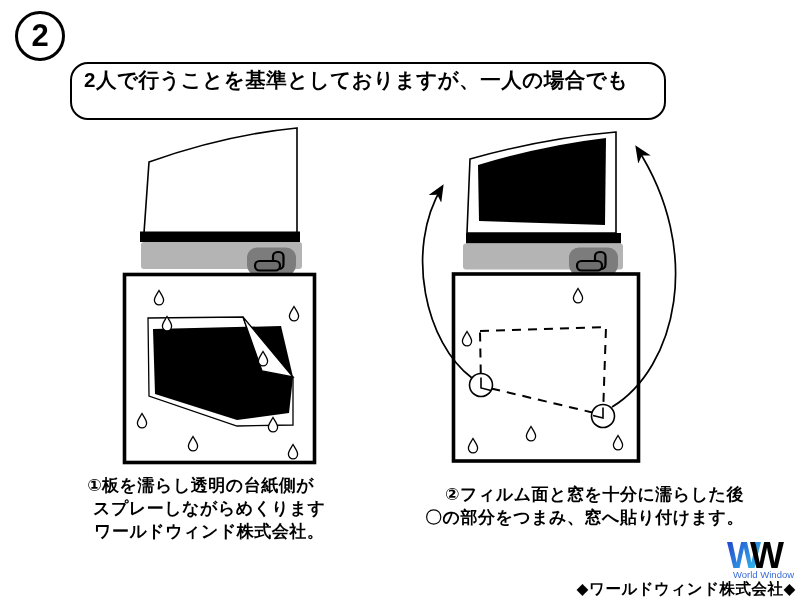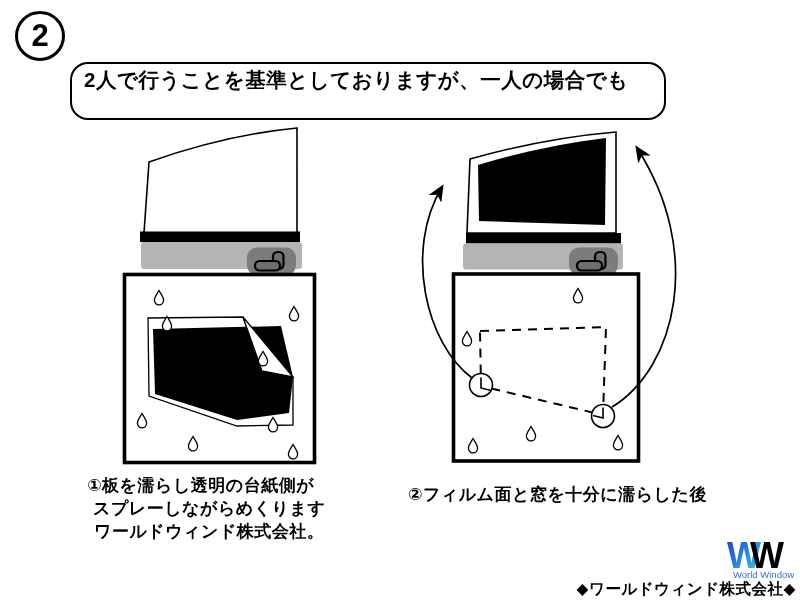--- a/index.html
+++ b/index.html
@@ -129,20 +129,21 @@
   </svg>
 
   <div class="caption caption-left">
     <div>①板を濡らし透明の台紙側が</div>
     <div class="indent">スプレーしながらめくります</div>
     <div class="indent">ワールドウィンド株式会社。</div>
   </div>
 
   <div class="caption caption-right">
     <div>②フィルム面と窓を十分に濡らした後</div>
+    <div class="indent">〇の部分をつまみ、窓へ貼り付けます。</div>
   </div>
 
   <svg class="logo" viewBox="0 0 72 42">
     <defs>
       <linearGradient id="wgrad" x1="0" y1="0" x2="1" y2="1">
         <stop offset="0" stop-color="#2238c8"></stop>
         <stop offset="1" stop-color="#35d3f5"></stop>
       </linearGradient>
     </defs>
     <text x="0" y="29" font-size="36" font-weight="bold" fill="url(#wgrad)">W</text>

